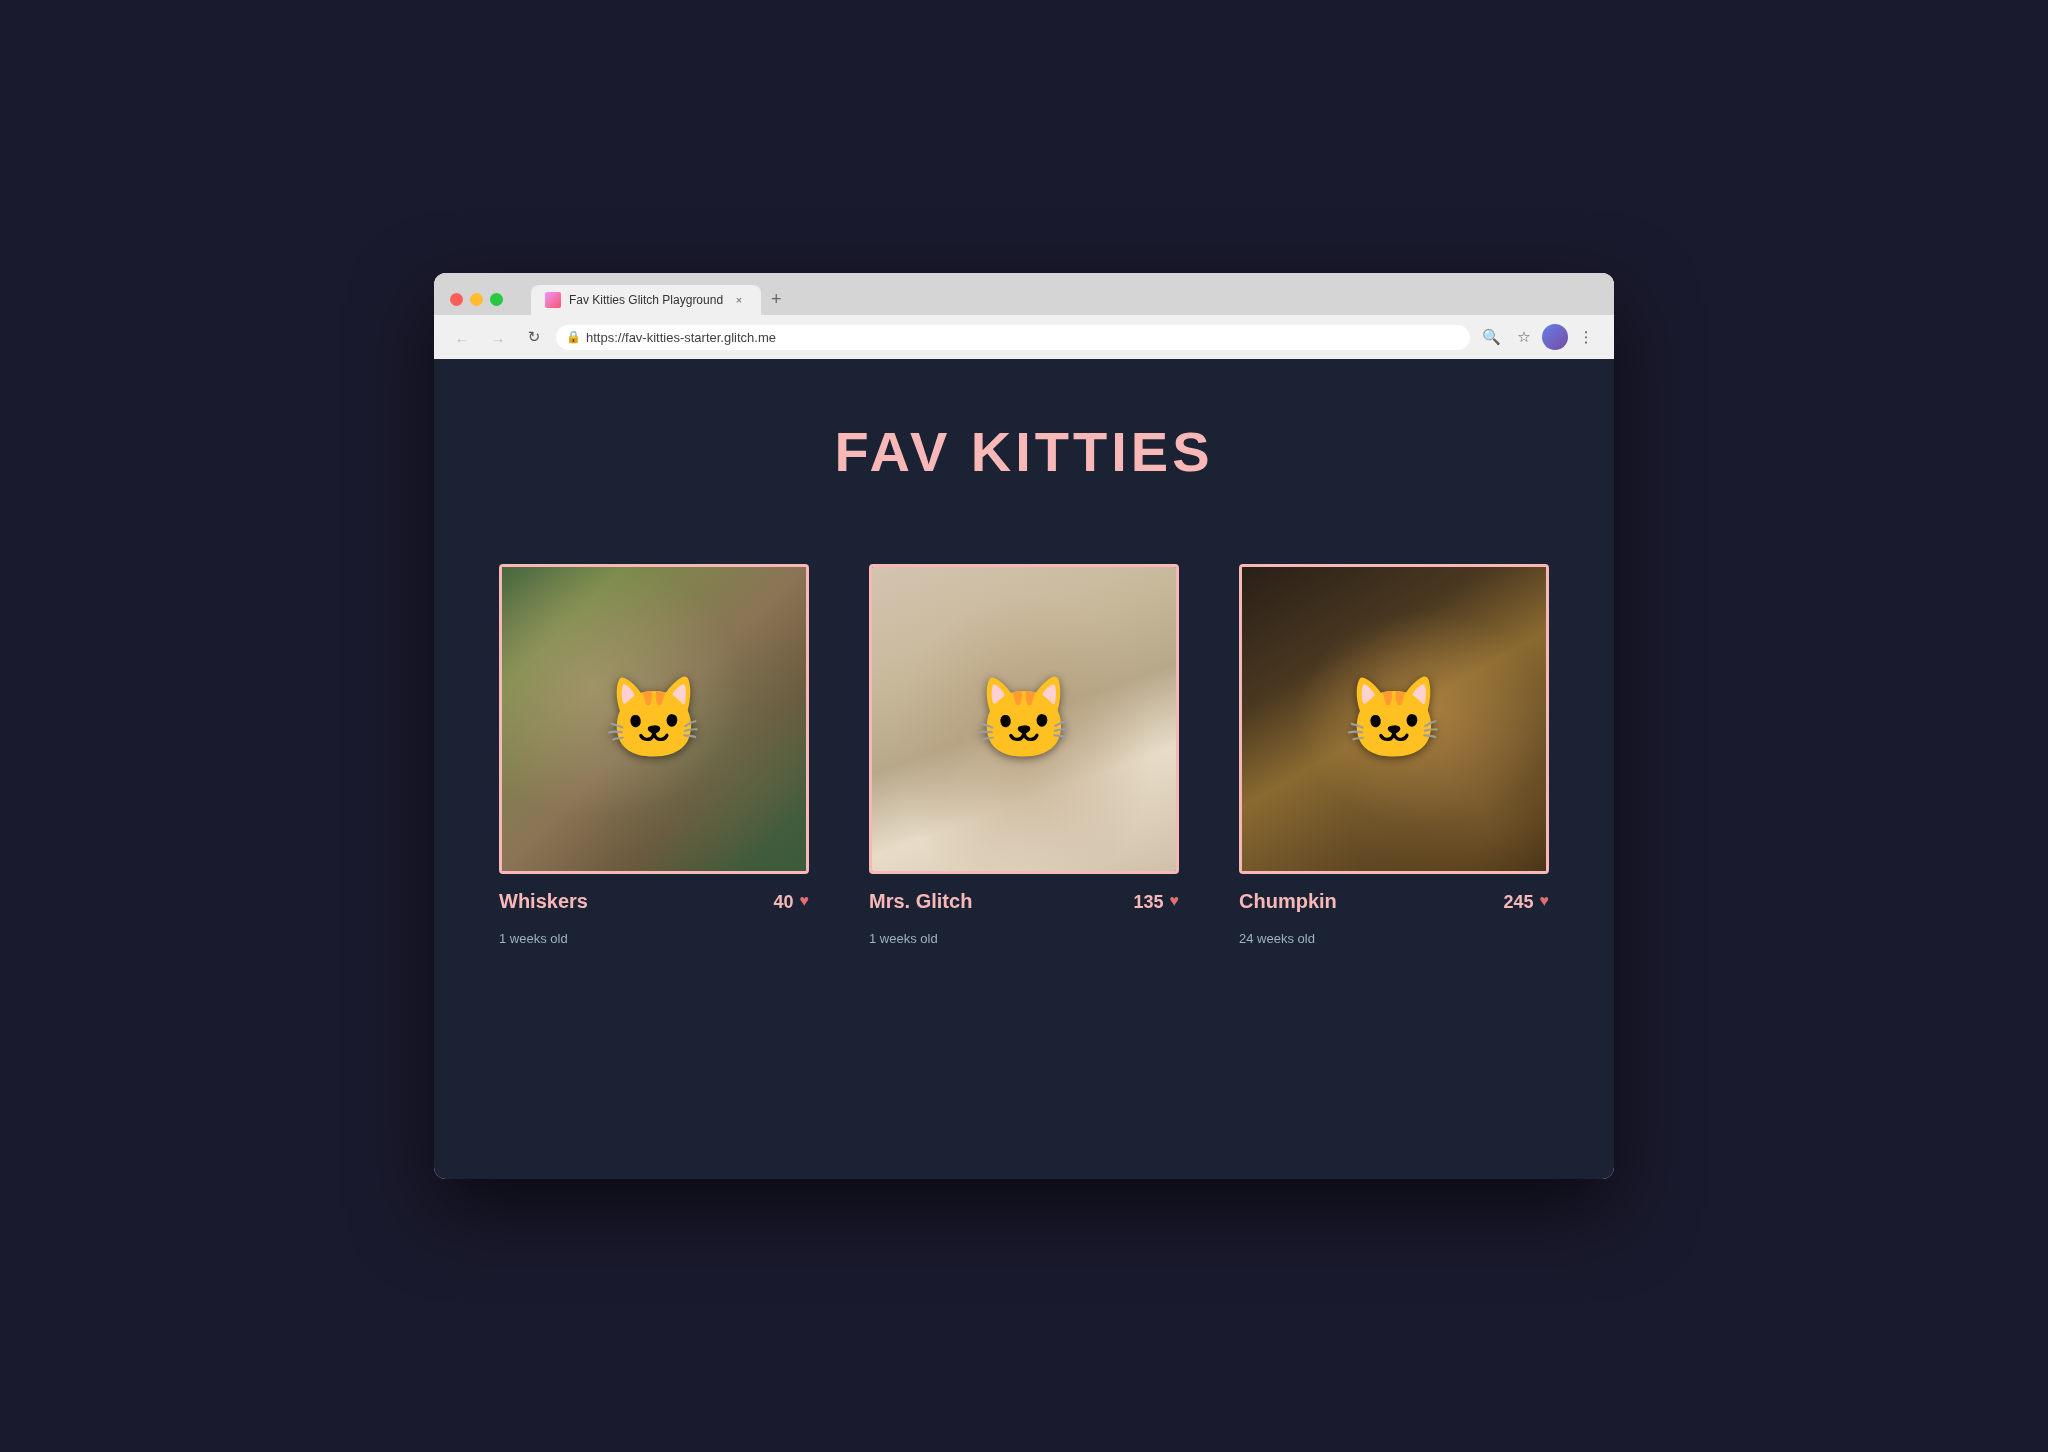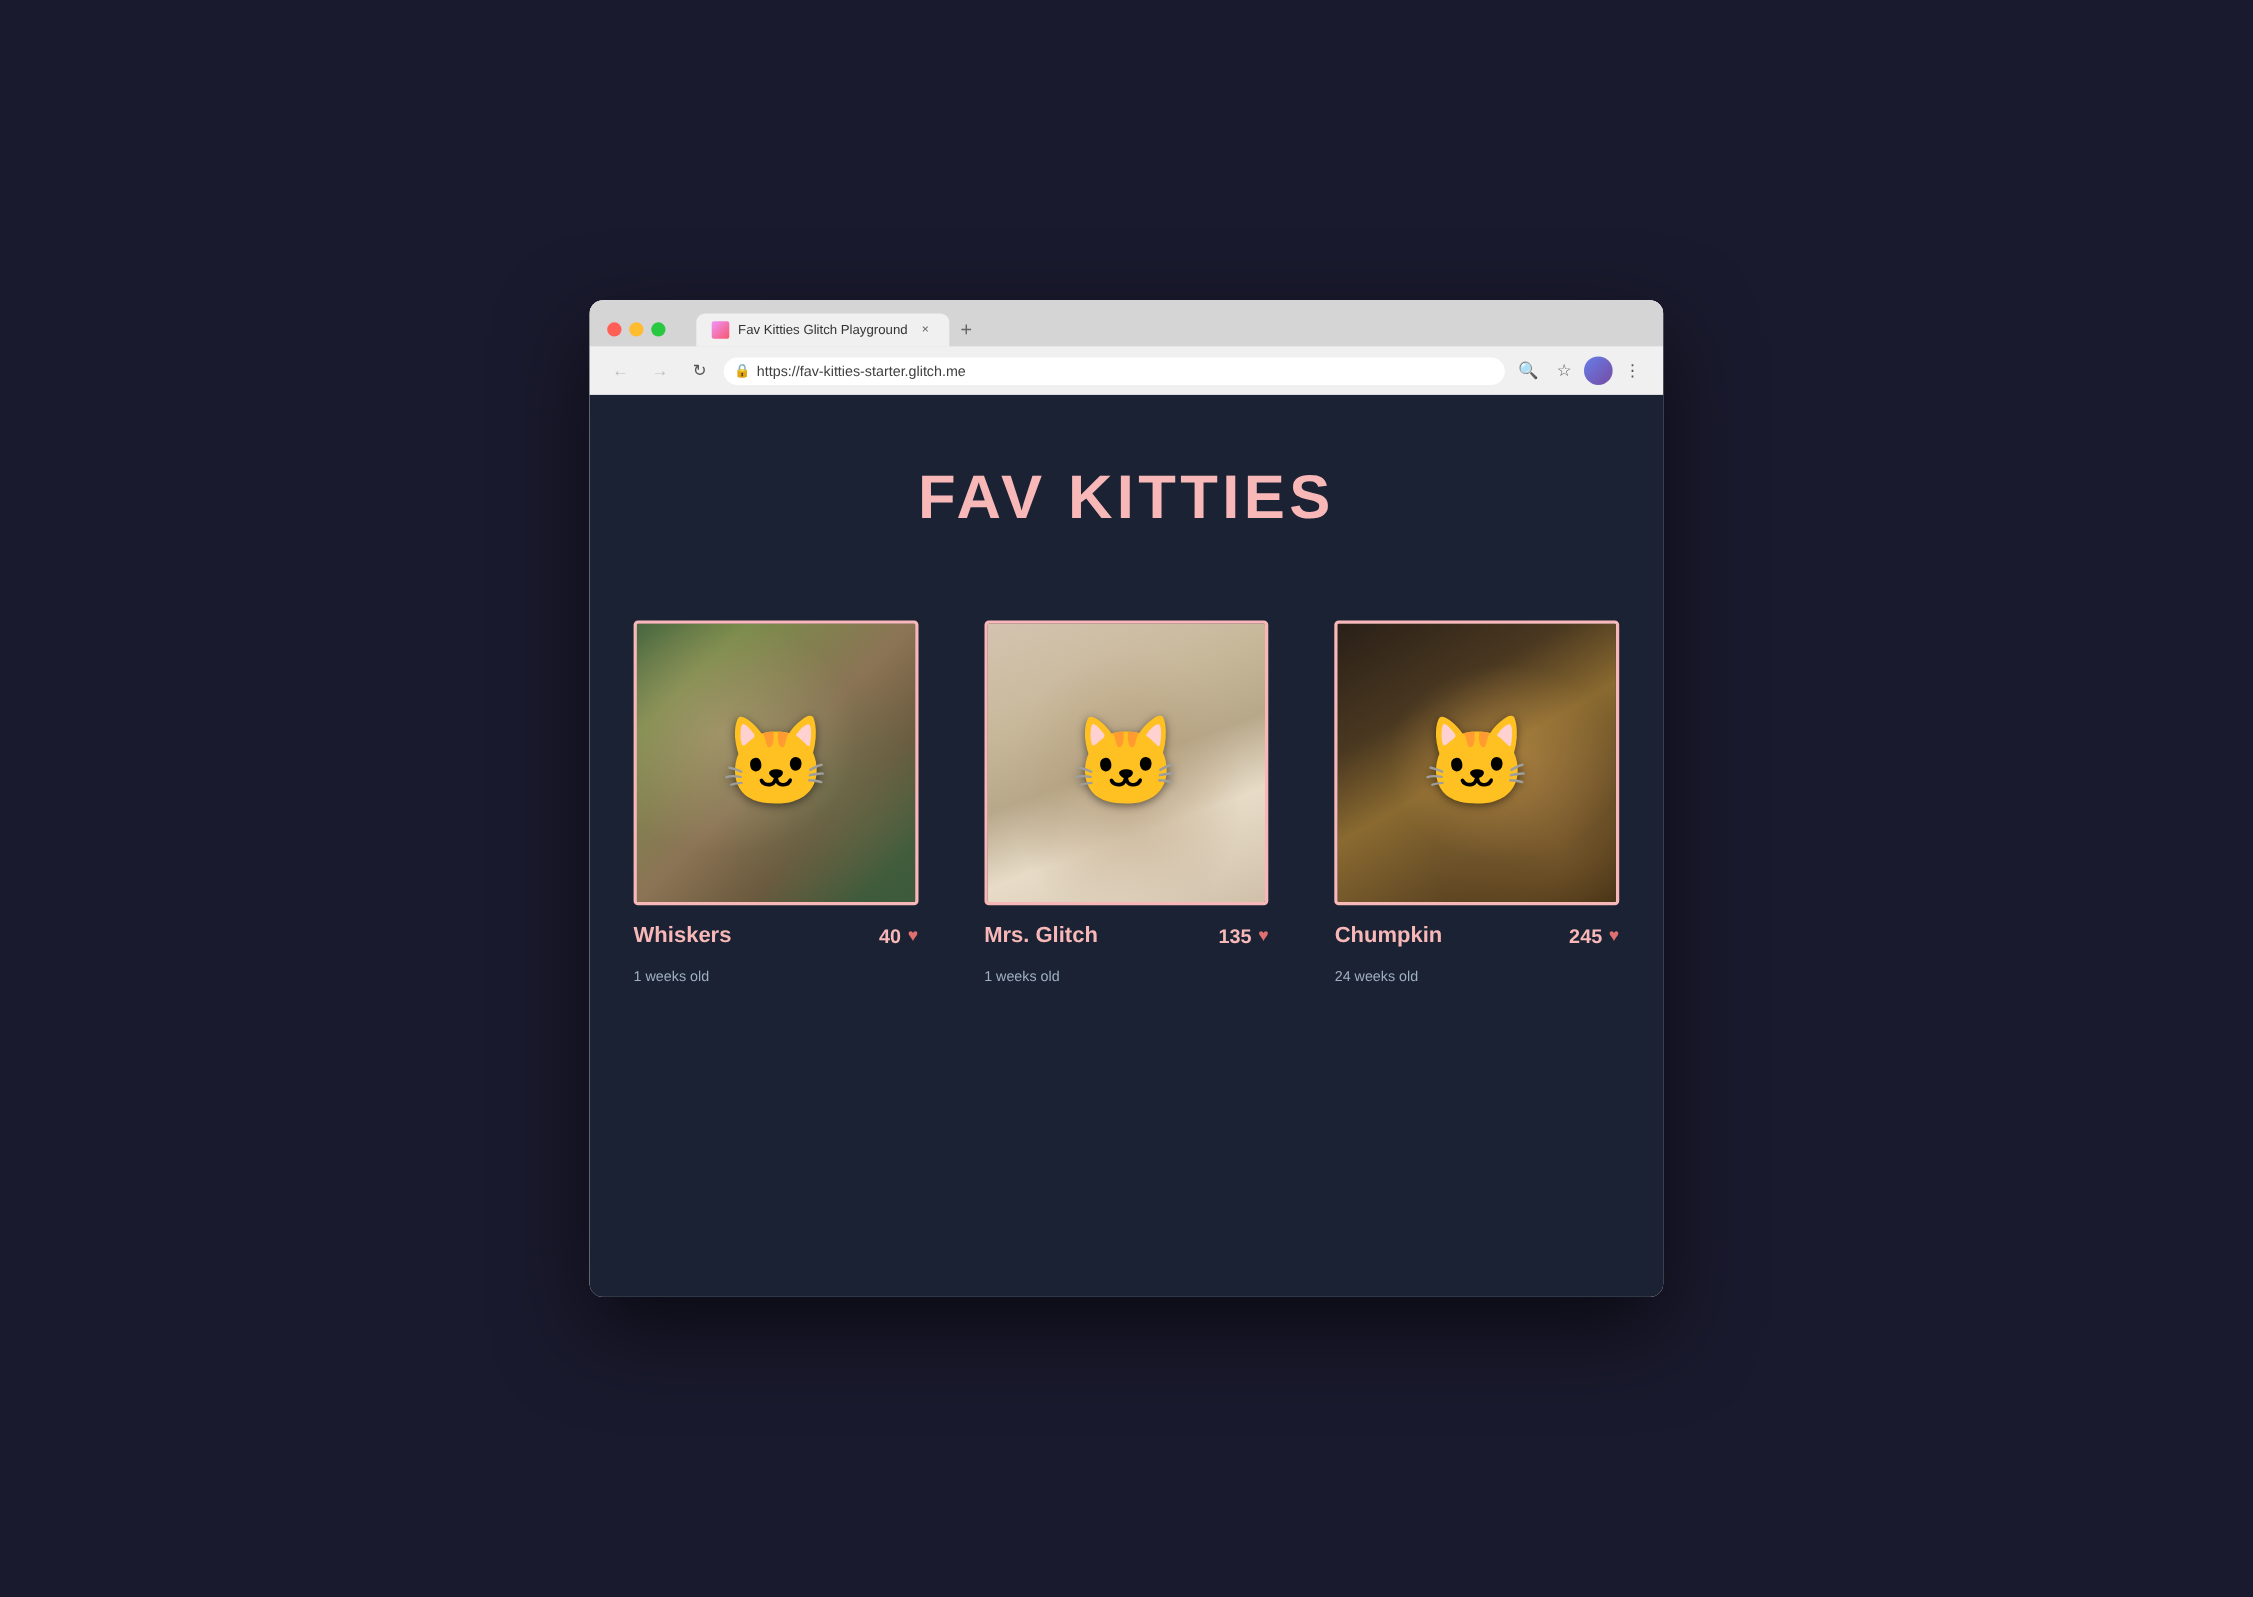--- a/index.html
+++ b/index.html
@@ -7,21 +7,21 @@
     body {
       background: #1a1a2e;
       display: flex;
       align-items: center;
       justify-content: center;
       min-height: 100vh;
       font-family: Arial, sans-serif;
     }
 
     .browser-window {
-      width: 976px;
+      width: 1180px;
       border-radius: 12px;
       overflow: hidden;
       box-shadow: 0 30px 80px rgba(0,0,0,0.6);
       background: #fff;
     }
 
     
     .browser-chrome {
       background: #e8e8e8;
       padding: 0;
@@ -318,21 +318,20 @@
     }
 
     .cat-age {
       color: #a0b0c0;
       font-size: 13px;
       font-weight: 400;
     }
 
     .cat-hearts {
       display: flex;
-      align-items: center;
       gap: 6px;
       color: #f9b8b8;
       font-size: 18px;
       font-weight: 700;
       padding-top: 2px;
     }
 
     .heart-icon {
       color: #e07070;
       font-size: 16px;

